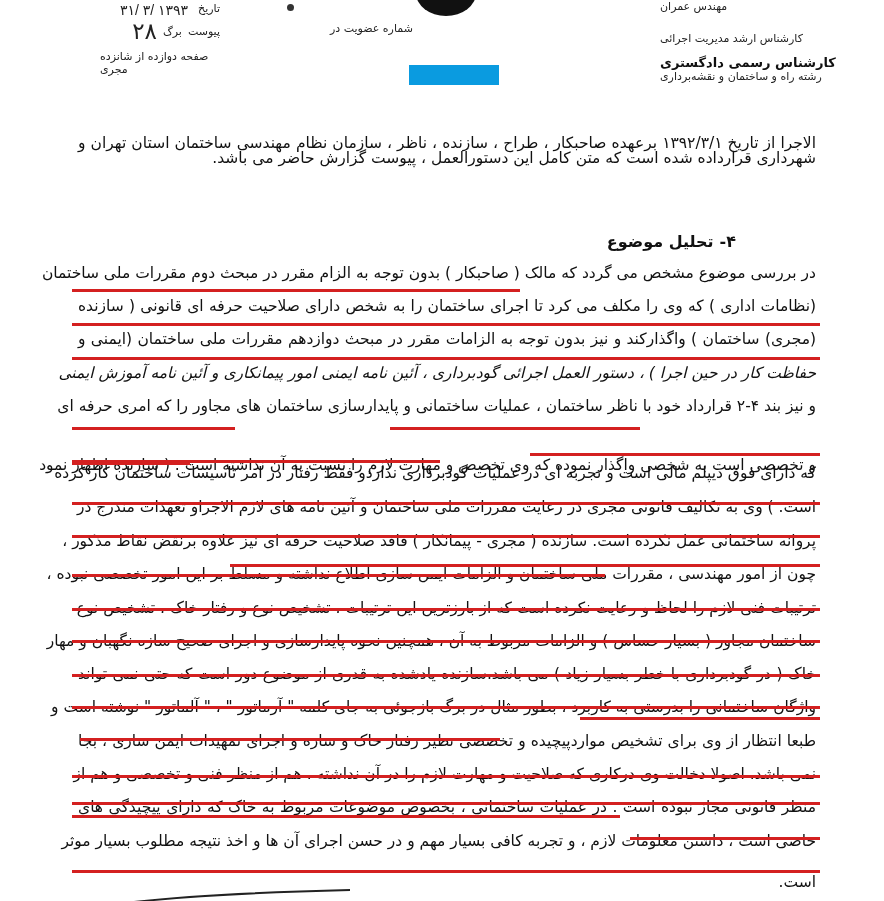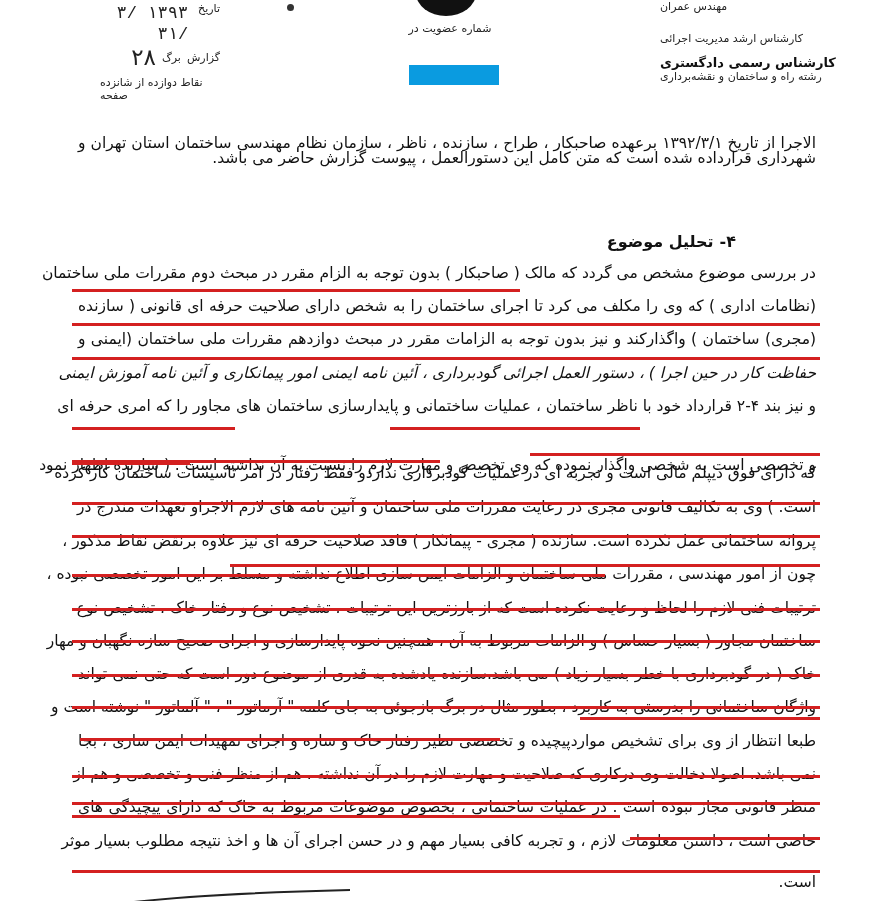--- a/index.html
+++ b/index.html
@@ -28,31 +28,31 @@
 </style>
 </head>
 <body>
 
 <div class="abs seal"></div>
 <div class="abs dot"></div>
 
 <div class="abs rtl" style="left:100px; top:2px; width:120px;">
   <div class="hdr-small" style="display:flex; gap:10px; justify-content:flex-start; direction:rtl;">
     <span>تاریخ</span>
-    <span style="font-size:17px; font-family:Liberation Mono, monospace;">۱۳۹۳ /۳ /۳۱</span>
+    <span style="font-size:14px; font-family:Liberation Sans, sans-serif;">۱۳۹۳ /۳ /۳۱</span>
   </div>
   <div class="hdr-small" style="display:flex; gap:6px; align-items:center; direction:rtl; margin-top:0;">
-    <span>گزارش</span>
+    <span>پیوست</span>
     <span>برگ</span>
     <span style="font-size:23px; font-weight:normal;">۲۸</span>
   </div>
-  <div class="hdr-small" style="margin-top:6px; text-align:left;">نقاط دوازده از شانزده صفحه</div>
+  <div class="hdr-small" style="margin-top:6px; text-align:left;">صفحه دوازده از شانزده مجری</div>
 </div>
 
-<div class="abs" style="left:330px; top:22px; width:240px; text-align:center; direction:rtl;">
+<div class="abs" style="left:330px; top:22px; width:240px; text-align:left; direction:rtl;">
   <div class="hdr-small">شماره عضویت در</div>
 </div>
 <div class="abs redact" id="redact" style="background: rgb(10, 155, 224);"></div>
 
 <div class="abs" style="left:660px; top:0; width:210px; text-align:left; direction:rtl;">
   <div class="hdr-small">مهندس عمران</div>
   <div class="hdr-small" style="margin-top:19px;">کارشناس ارشد مدیریت اجرائی</div>
   <div style="font-size:13px; font-weight:bold; margin-top:10px;">کارشناس رسمی دادگستری</div>
   <div class="hdr-small" style="margin-top:0;">رشته راه و ساختمان و نقشه‌برداری</div>
 </div>

